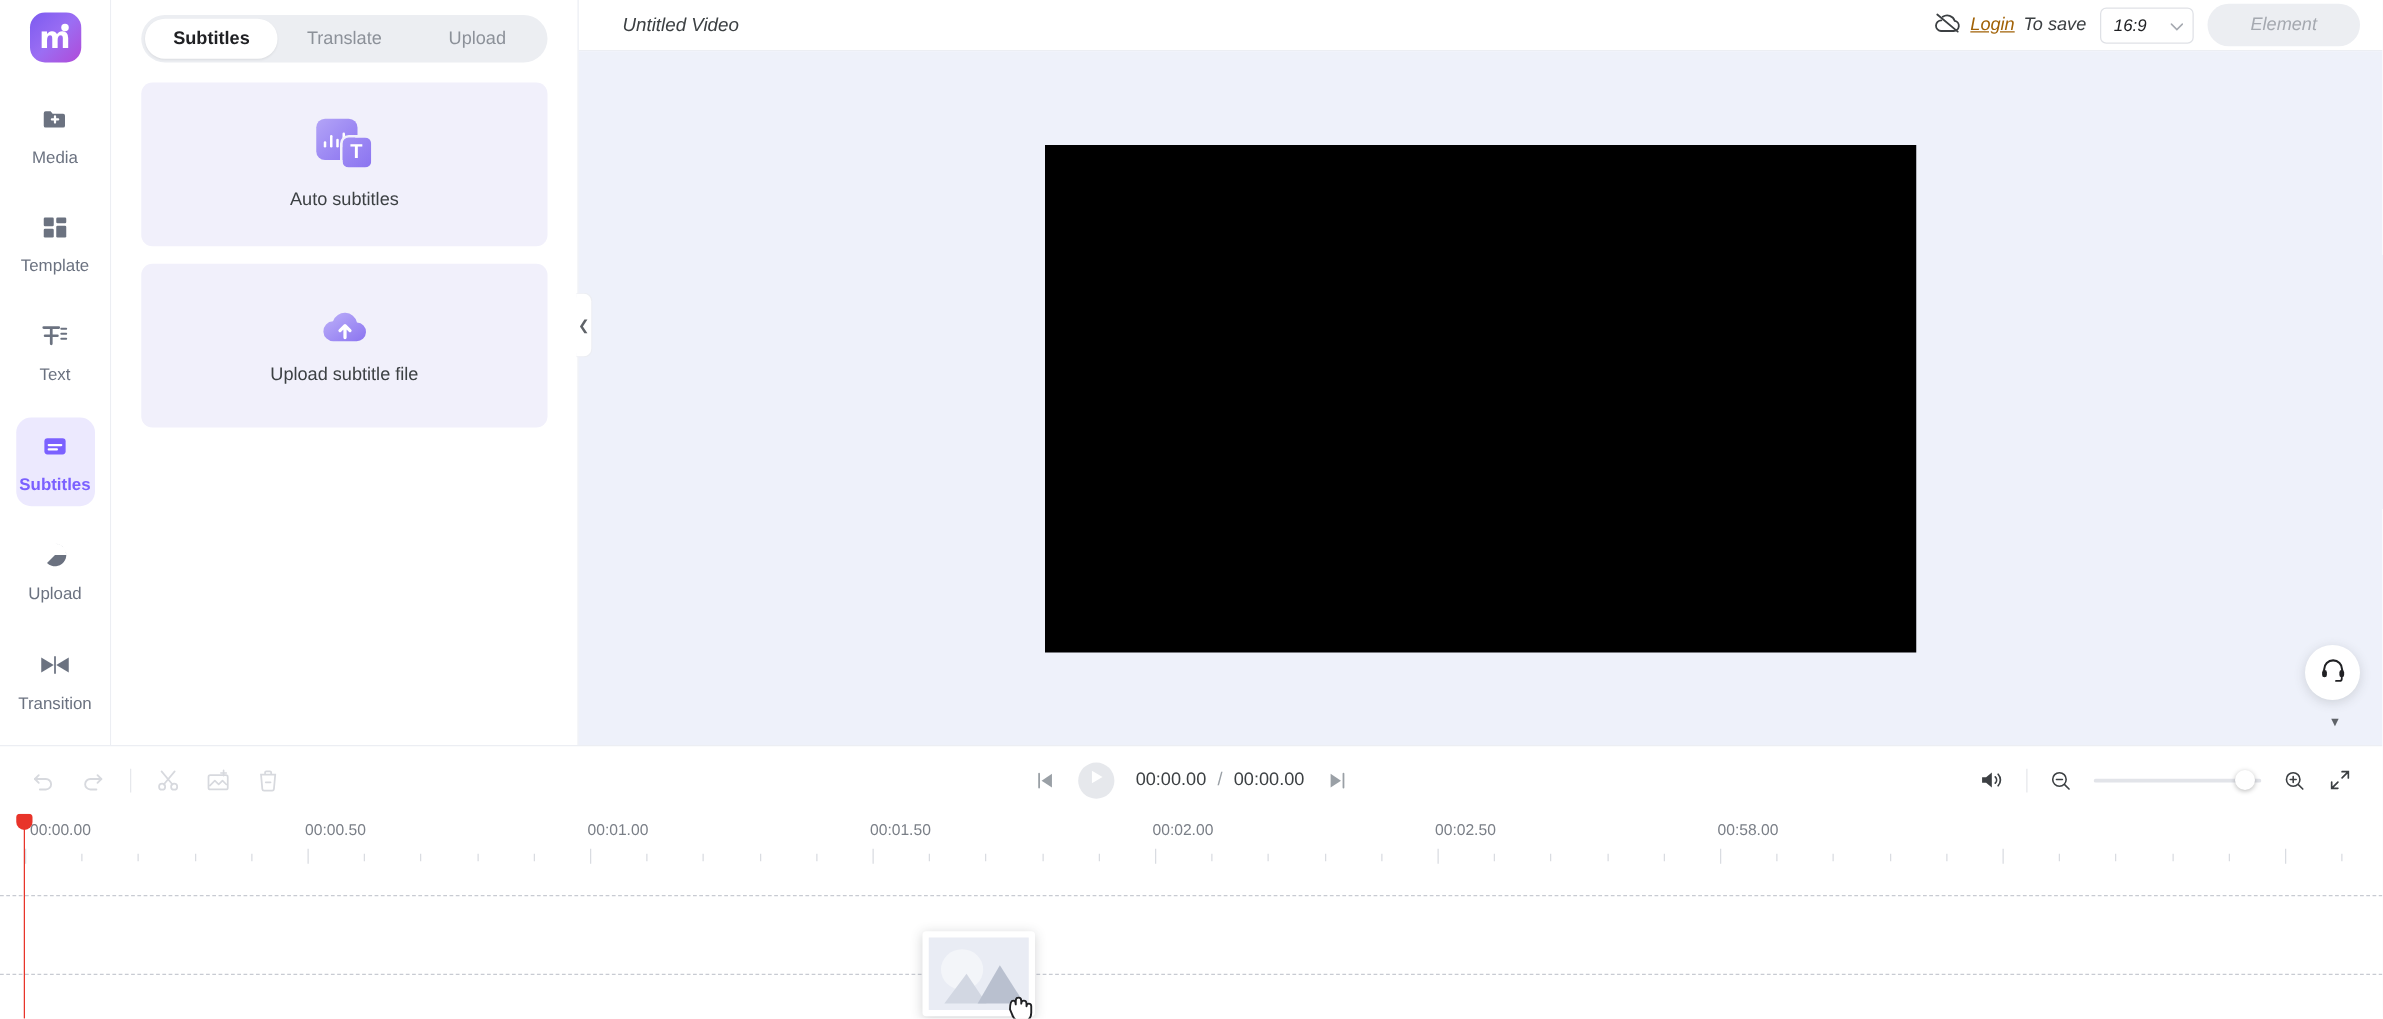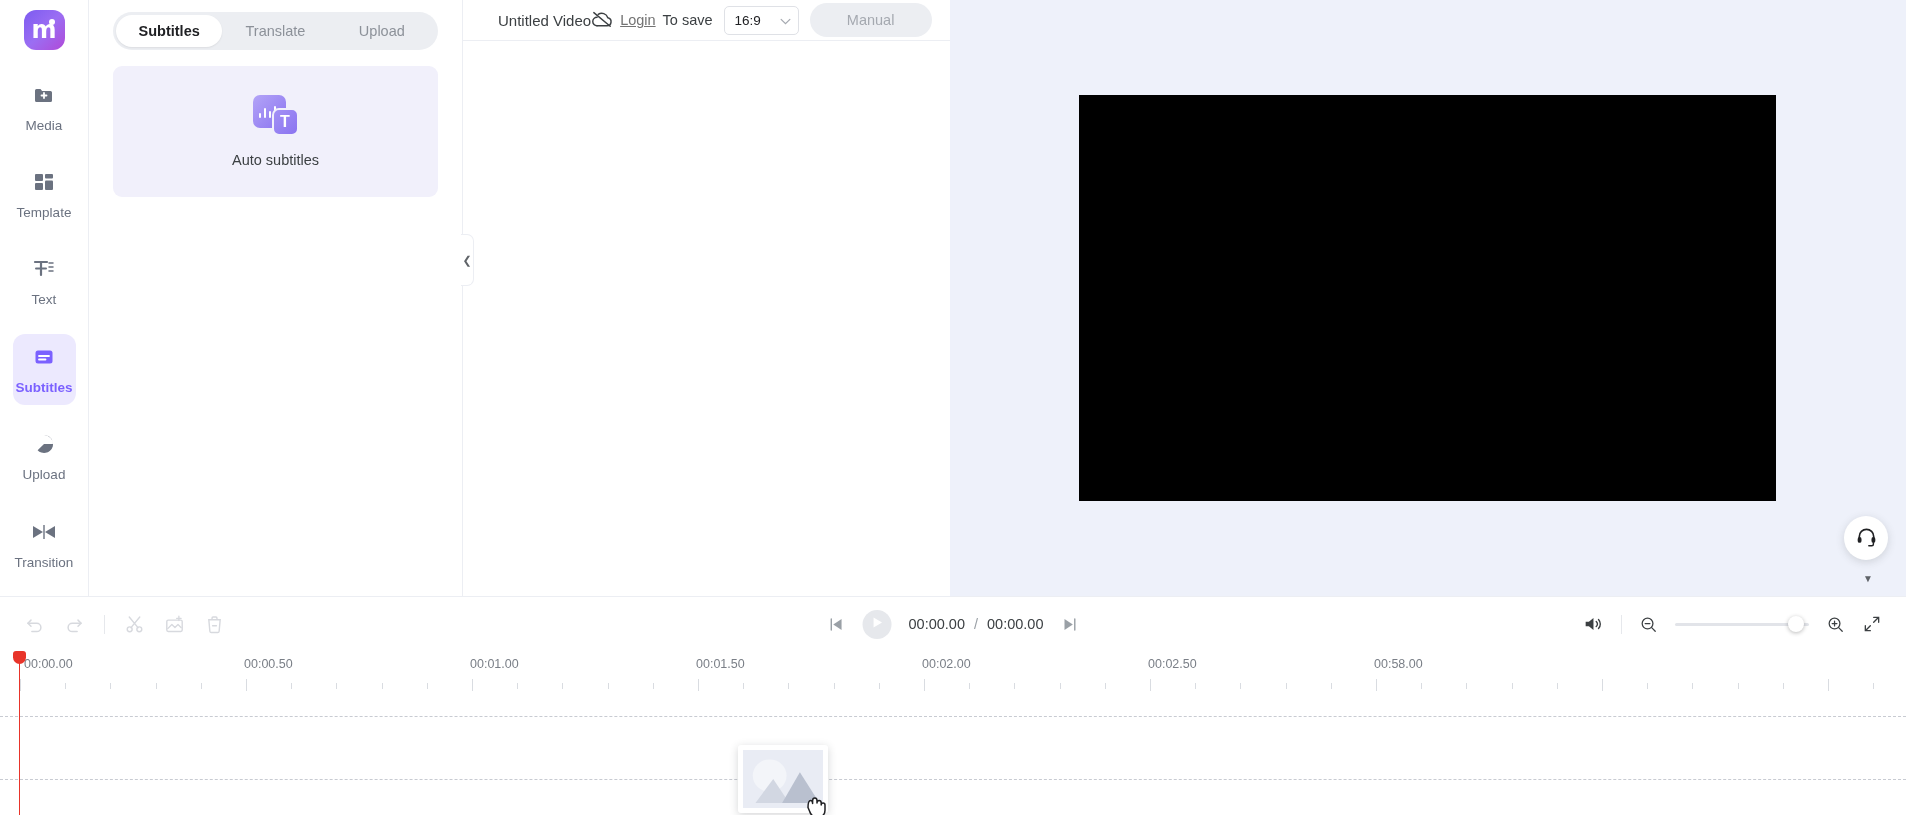--- a/index.html
+++ b/index.html
@@ -104,29 +104,29 @@
   .collapse-tab {
     position: absolute; right: -12px; top: 234px;
     width: 13px; height: 52px;
     background: #ffffff; border: 1px solid #eceef3; border-left: none;
     border-radius: 0 7px 7px 0;
     display: flex; align-items: center; justify-content: center;
     cursor: pointer; color: #5f6368; font-size: 11px; z-index: 5;
   }
 
   
-  .rightside { flex: 1; display: flex; flex-direction: row; min-width: 0; }
+  .rightside { flex: 1; display: flex; flex-direction: column; min-width: 0; font-style: italic; }
   .topbar {
     height: 41px; background: #ffffff; border-bottom: 1px solid #eceef3;
     display: flex; align-items: center; padding: 0 18px 0 35px;
   }
   .doc-title { font-size: 15px; color: #3c4043; }
   .top-right { margin-left: auto; display: flex; align-items: center; gap: 11px; }
   .save-hint { display: flex; align-items: center; gap: 7px; font-size: 14.5px; color: #3c4043; }
-  .save-hint a { color: #737373; text-decoration: underline; cursor: pointer; text-align: center; }
+  .save-hint a { color: #a16207; text-decoration: underline; cursor: pointer; text-align: center; }
   .ratio-select {
     width: 75px; height: 29px; border: 1px solid #dfe1e6; border-radius: 5px;
     display: flex; align-items: center; justify-content: space-between;
     padding: 0 7px 0 10px; font-size: 13.5px; color: #202124; cursor: pointer; background:#fff;
   }
   .export-btn {
     width: 122px; height: 34px; border-radius: 17px; background: #eceef2;
     color: #a5a9b0; font-size: 14.5px;
     display: flex; align-items: center; justify-content: center; cursor: default;
   }
@@ -317,20 +317,35 @@
                 <i style="height:6px"></i>
                 <i style="height:9px"></i>
             </span>
             <span class="sq2">T</span>
           </span>
           <span class="c-label">Auto subtitles</span>
         </div>
 
         <div class="card-row">
 
+          <div class="card card-half">
+            <span class="icon-cloud">
+              <svg width="42" height="34" viewBox="0 0 42 34" fill="none">
+                <defs>
+                  <linearGradient id="cg" x1="0" y1="0" x2="1" y2="1">
+                    <stop offset="0" stop-color="#bdb1f9"></stop>
+                      <stop offset="1" stop-color="#8b74f0"></stop>
+                  </linearGradient>
+                </defs>
+                <path d="M12 28a8 8 0 0 1-.6-16A10 10 0 0 1 30.6 13 7.5 7.5 0 0 1 30 28H12Z" fill="url(#cg)"></path>
+                <path d="M21 25v-9M17 19.5 21 15.5l4 4" stroke="#ffffff" stroke-width="2.6" stroke-linecap="round" stroke-linejoin="round"></path>
+              </svg>
+            </span>
+            <span class="c-label">Upload subtitle file</span>
+          </div>
         </div>
       </div>
 
 
       <div class="collapse-tab">
         <span>❮</span>
       </div>
     </div>
 
     <div class="rightside">
@@ -353,21 +368,21 @@
           <div class="ratio-select">
             <span>16:9</span>
             <span>
               <svg width="11" height="7" viewBox="0 0 12 8" fill="none">
                 <path d="M1 1.5 6 6.5 11 1.5" stroke="#a5a9b0" stroke-width="1.4" stroke-linecap="round" fill="none"></path>
               </svg>
             </span>
           </div>
 
           <div class="export-btn">
-            <span>Manual</span>
+            <span>Element</span>
           </div>
         </div>
       </div>
 
       <div class="preview">
         <div class="stage"></div>
 
         <div class="support-fab">
           <span>
             <svg width="23" height="23" viewBox="0 0 24 24" fill="none">

